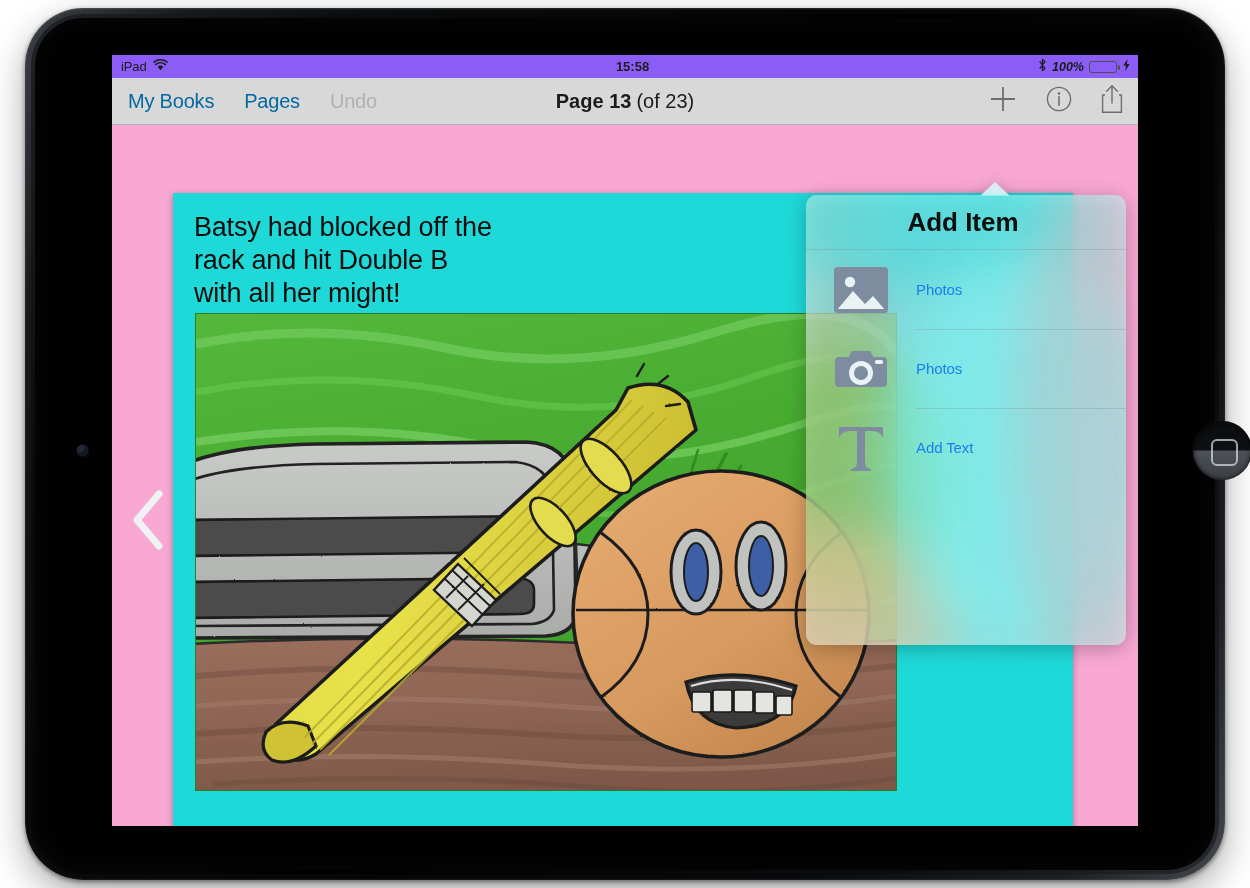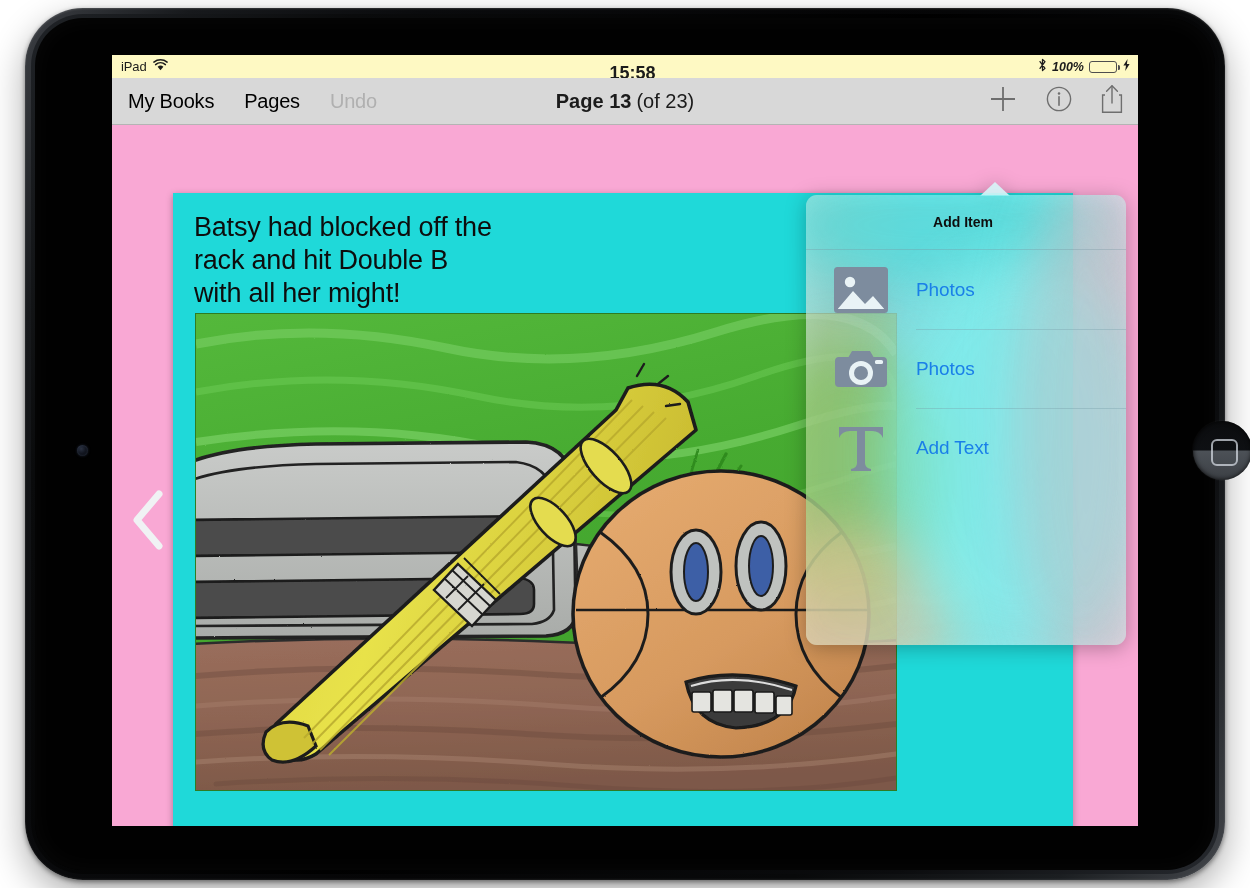--- a/index.html
+++ b/index.html
@@ -90,38 +90,38 @@
     height: 771px;
     overflow: hidden;
     background: #7b8793;
   }
 
   
   .statusbar {
     position: absolute;
     left: 0; top: 0;
     width: 100%; height: 23px;
-    background: #fef9c3;
+    background: #8b5cf6;
     font-size: 13px;
     color: #1c1c1c;
   }
   .sb-left {
     position: absolute;
     left: 9px; top: 0;
     height: 23px;
     display: flex; align-items: center; gap: 6px;
   }
   .sb-device { font-size: 13px; letter-spacing: -0.1px; }
   .wifi-icon { display: block; }
   .sb-center {
     position: absolute;
-    left: 0; right: 0; top: 7px;
+    left: 0; right: 0; top: 0;
     height: 23px;
     display: flex; align-items: center; justify-content: center;
-    font-size: 18px; font-weight: bold; padding-left: 15px;
+    font-size: 13px; font-weight: bold; padding-left: 15px;
   }
   .sb-right {
     position: absolute;
     right: 8px; top: 0;
     height: 23px;
     display: flex; align-items: center; gap: 5px;
   }
   .bt-icon { display: block; }
   .sb-pct { font-size: 12.5px; font-weight: bold; font-style: italic; }
   .battery {
@@ -156,21 +156,21 @@
     border-bottom: 1px solid #b4b4b4;
   }
   .tb-left {
     position: absolute;
     left: 16px; top: 0;
     height: 46px;
     display: flex; align-items: center; gap: 30px;
   }
   .tb-btn {
     font-size: 20px;
-    color: #000000;
+    color: #0369a1;
     cursor: pointer;
     letter-spacing: -0.2px;
   }
   .tb-btn.disabled { color: #b0b0b0; }
   .tb-title {
     position: absolute;
     left: 0; right: 0; top: 0;
     height: 46px;
     display: flex; align-items: center; justify-content: center;
     font-size: 20px; color: #1b1b1b;
@@ -275,21 +275,21 @@
     border-left: 15px solid transparent;
     border-right: 15px solid transparent;
     border-bottom: 14px solid rgba(214,246,248,0.90);
   }
 
   .pop-title {
     position: absolute;
     left: 0; right: 6px; top: 0;
     height: 54px;
     display: flex; align-items: center; justify-content: center;
-    font-size: 14px; font-weight: bold;
+    font-size: 26px; font-weight: bold;
     color: #0e0e0e;
     z-index: 3;
   }
   .pop-title-rule {
     position: absolute;
     left: 0; right: 0; top: 54px;
     height: 1px;
     background: rgba(120,150,160,0.35);
     z-index: 3;
   }
@@ -314,21 +314,21 @@
   }
   .pop-ico {
     width: 110px;
     display: flex;
     align-items: center;
     justify-content: center;
     flex: none;
   }
   .pop-ico svg { display: block; }
   .pop-label {
-    font-size: 19px;
+    font-size: 15px;
     color: #1a7fe8;
     letter-spacing: -0.1px;
   }
 </style>
 </head>
 <body>
 
 <div id="root">
 
   <div class="device">

